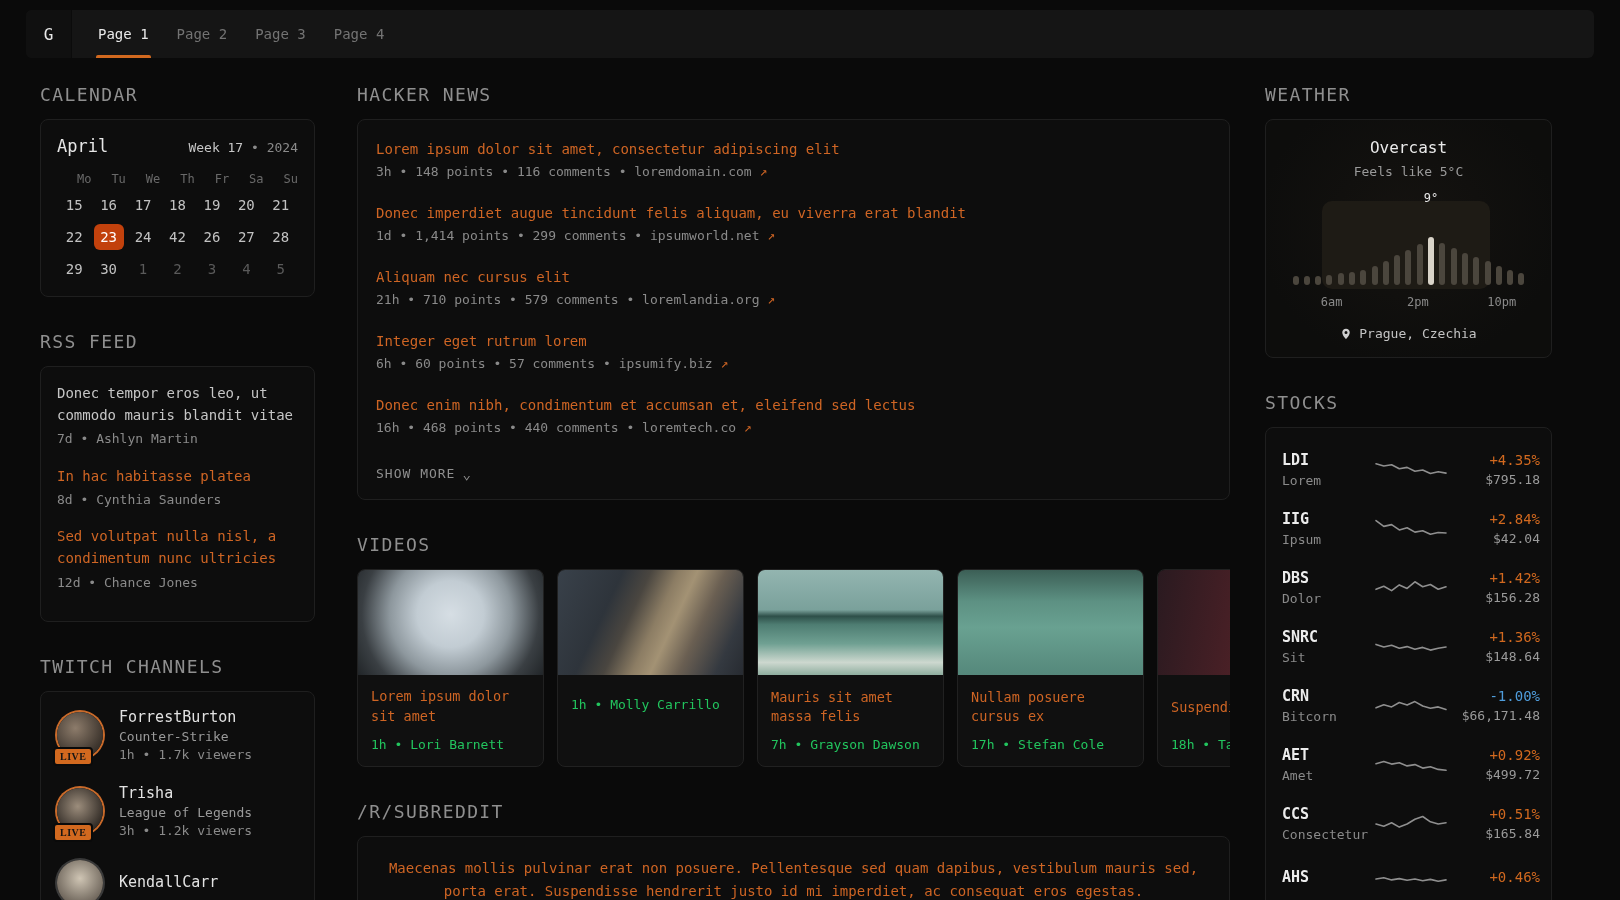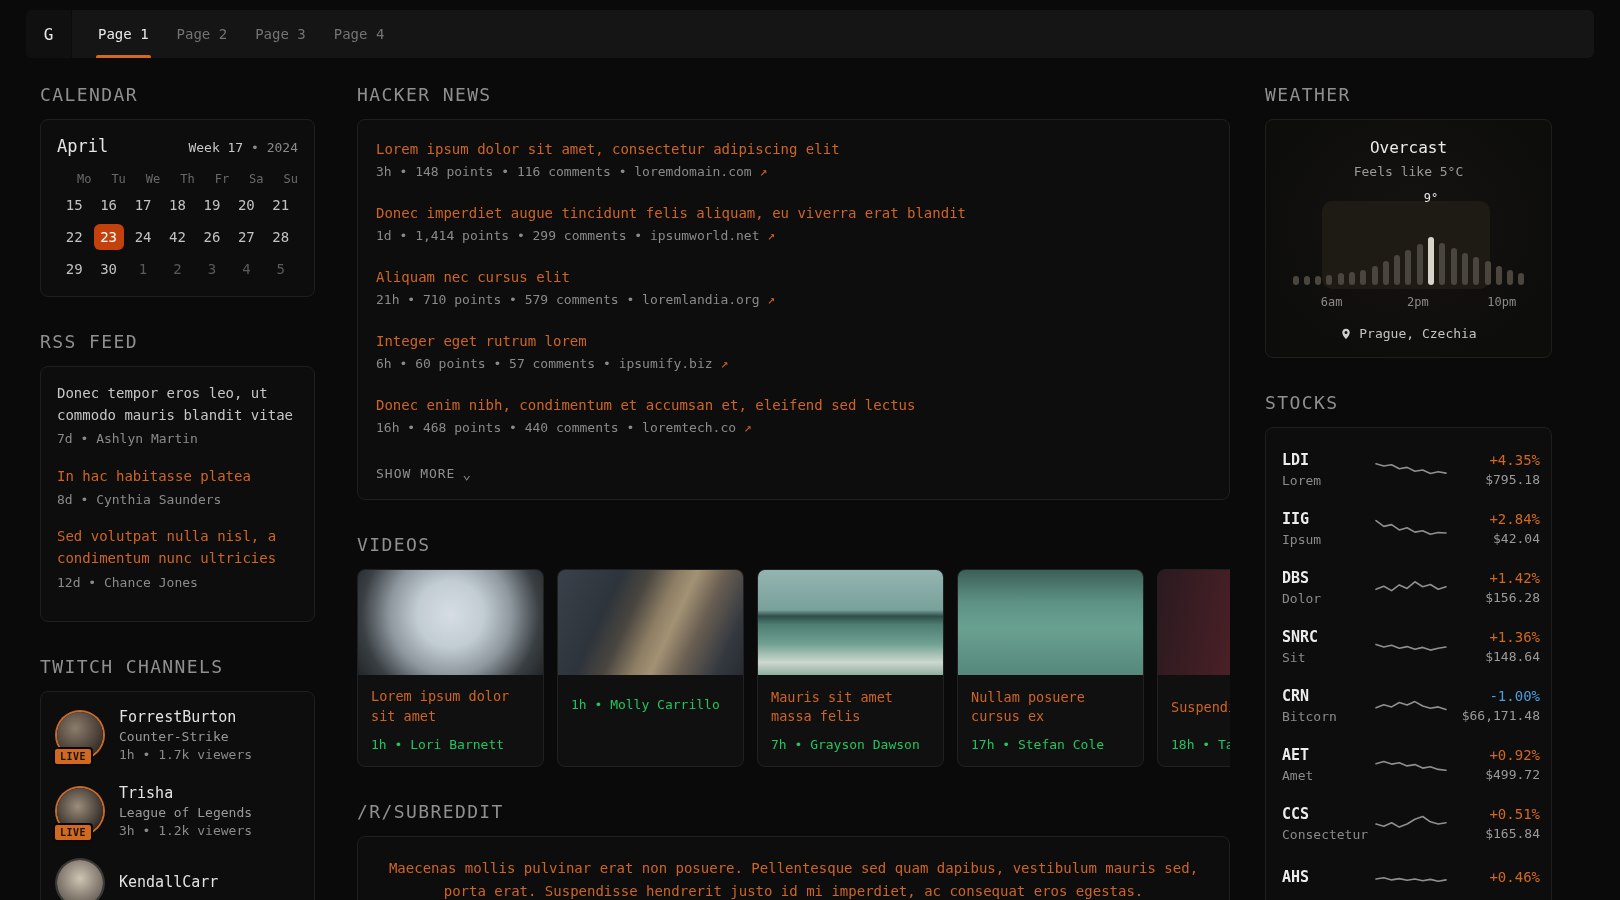--- a/index.html
+++ b/index.html
@@ -57,21 +57,21 @@
   .avatar-wrap { position:relative; width:46px; height:46px; flex:0 0 46px; }
   .avatar { width:46px; height:46px; border-radius:50%; }
   .tw-row.live .avatar { box-shadow:0 0 0 2px #c96a2a; }
   .tw-row:not(.live) .avatar { box-shadow:0 0 0 2px #3a3a3a; }
   .av-1 { background:radial-gradient(circle at 40% 35%, #8d7c6b, #3a322b 72%); }
   .av-2 { background:radial-gradient(circle at 45% 40%, #9c8d7c, #2e2823 75%); }
   .av-3 { background:radial-gradient(circle at 50% 40%, #cfc5b4, #6b6258 75%); }
   .live-badge { display:none; position:absolute; bottom:-8px; left:-4px; background:#d2691f;
     color:#141414; font-size:10px; font-weight:bold; letter-spacing:.5px; padding:2px 5px;
     border-radius:4px; border:2px solid #0a0a0a; }
-  .tw-row.live .live-badge { display:block; }
+  .tw-row.live .live-badge { display:block;font-family:Liberation Serif, serif; }
   .tw-name { font-size:15px; color:#e2e2e2; }
   .tw-game { font-size:13px; color:#9a9a9a; margin-top:3px; }
   .tw-meta { font-size:13px; color:#8a8a8a; margin-top:3px; }
 
   
   .hn-panel { padding:20px 18px 14px; }
   .hn-item { margin-bottom:23px; }
   .link-title { display:block; text-align:left; font-size:14px; line-height:1.35; color:#cf6524; }
   .meta .ext { color:#cf6524; }
   .sr-panel { padding:20px 18px; }

